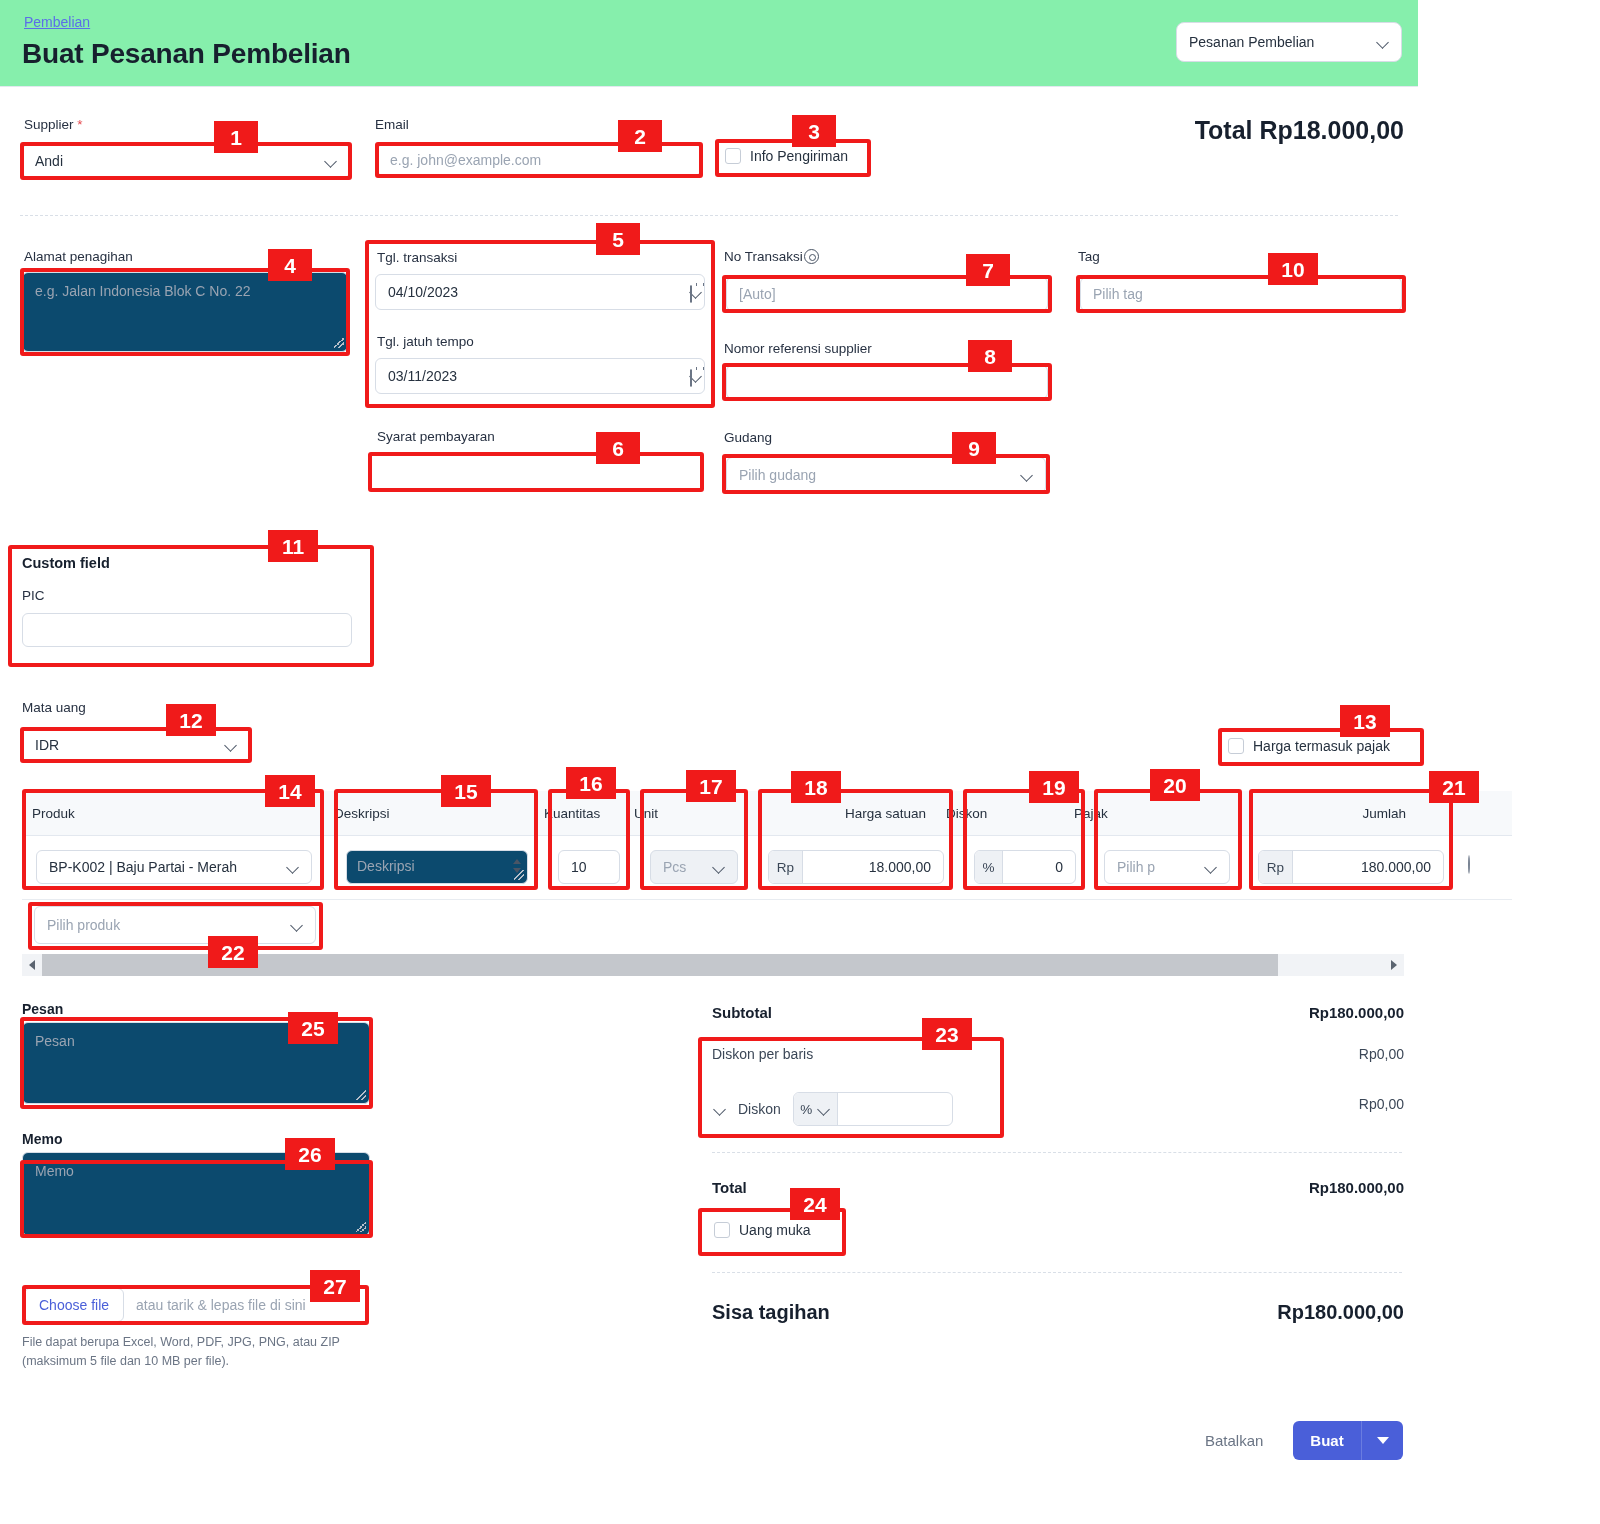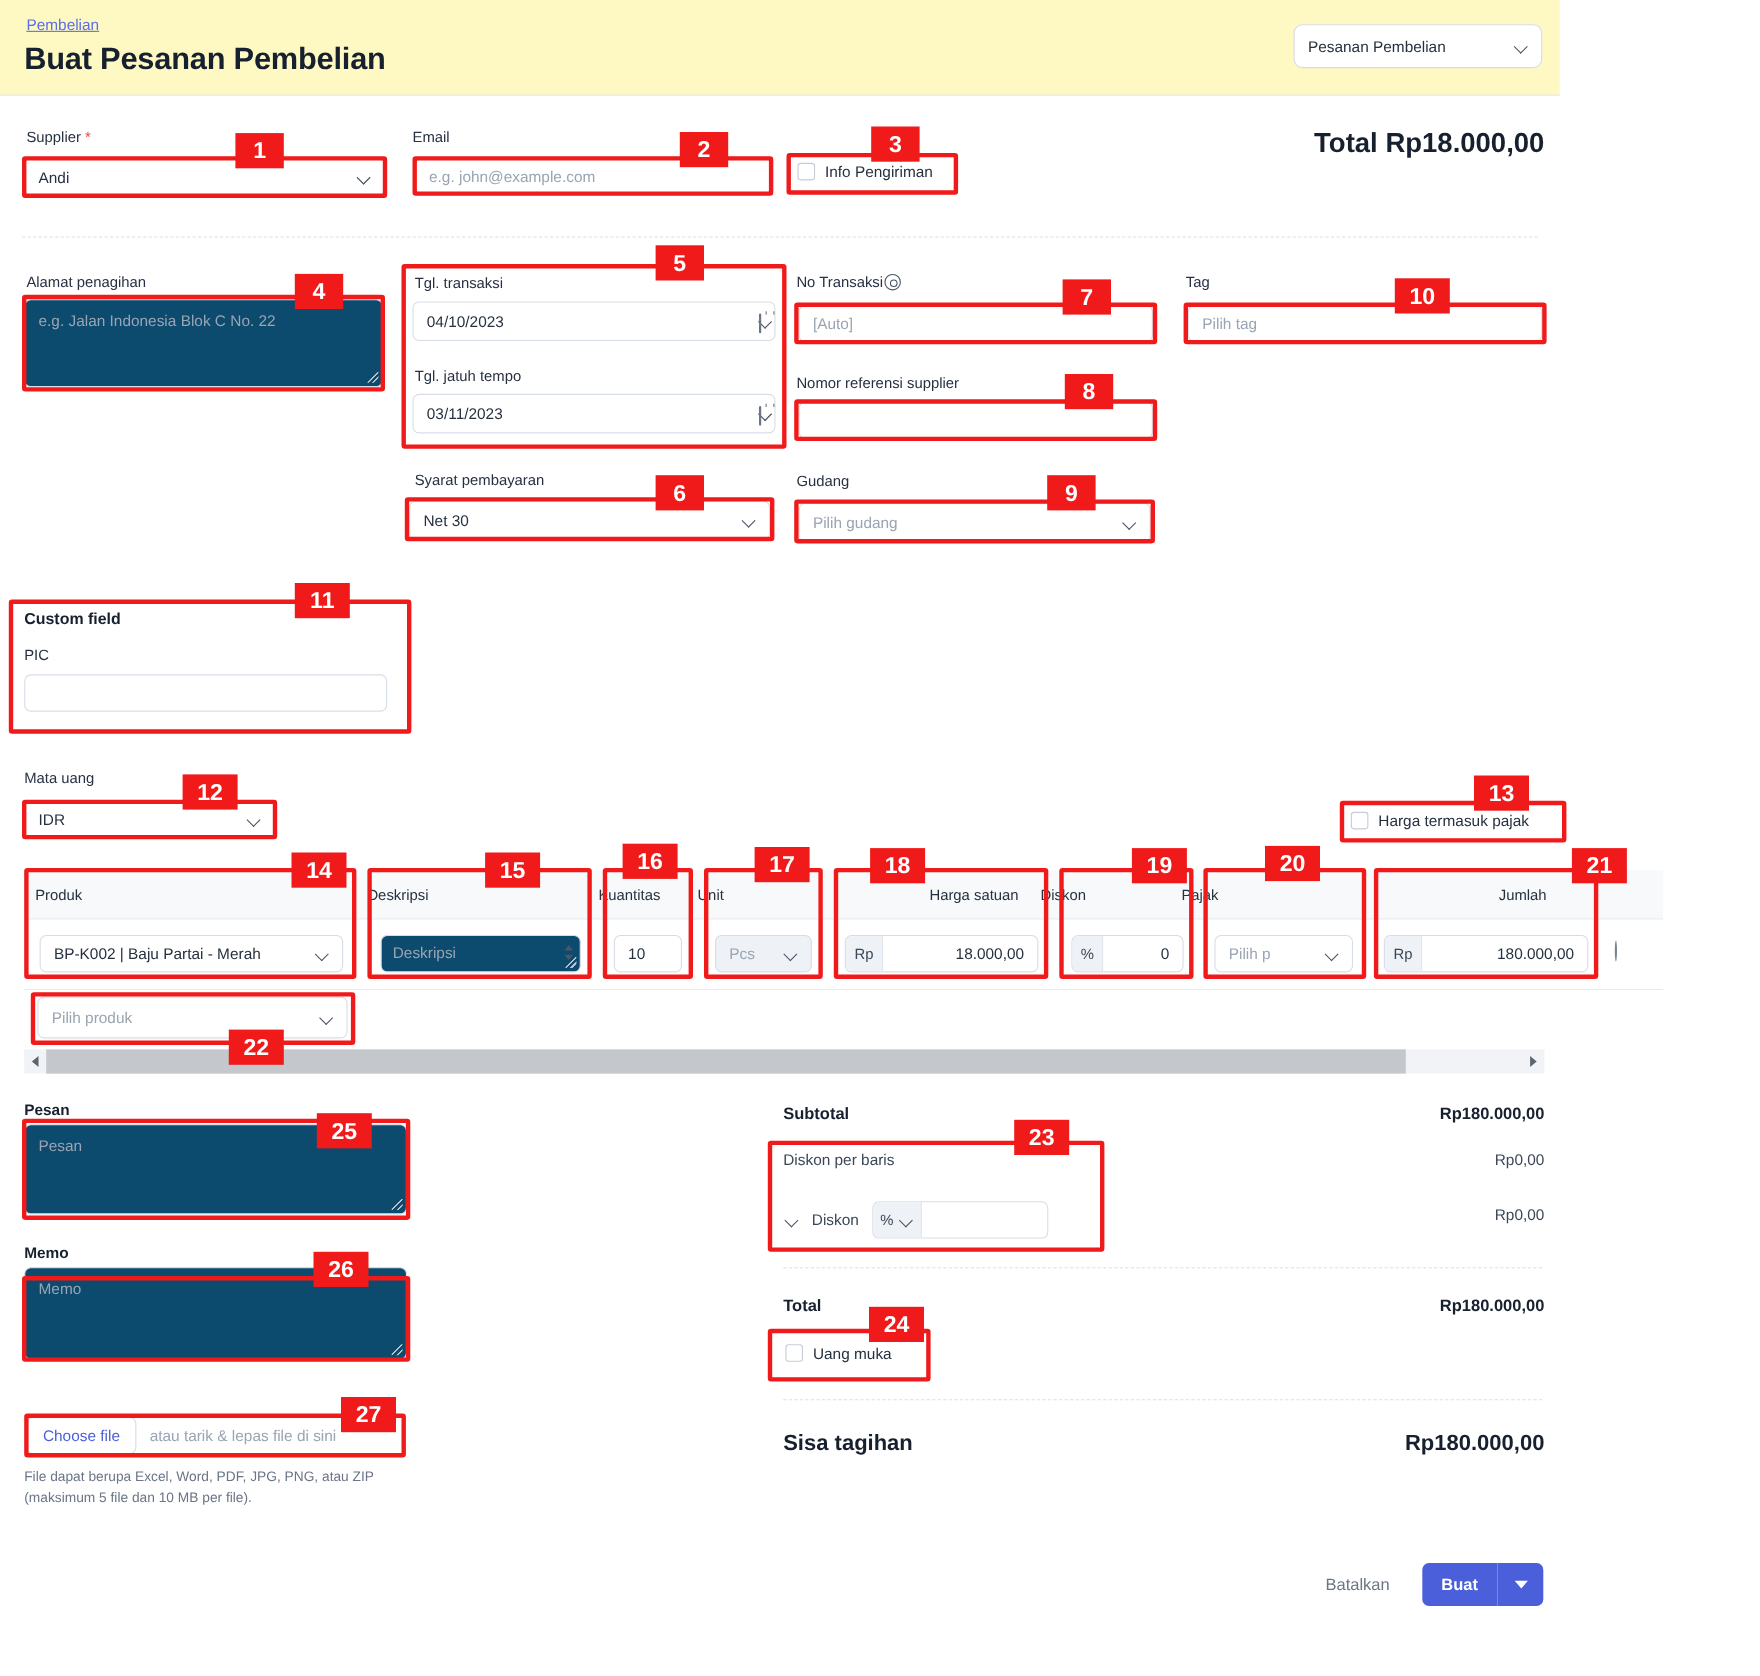--- a/index.html
+++ b/index.html
@@ -10,21 +10,21 @@
     background:#ffffff;
     color:#1f2937;
     position:relative;
     overflow:hidden;
   }
   .page { position:relative; width:1418px; height:1524px; background:#fff; }
 
   
   .header {
     position:absolute; left:0; top:0; width:1418px; height:87px;
-    background:#fef9c3; border-bottom:1px solid #e3e8ef;
+    background:#86efac; border-bottom:1px solid #e3e8ef;
   }
   .breadcrumb {
     position:absolute; left:24px; top:14px;
     font-size:14px; color:#5b6ee8; text-decoration:underline; cursor:pointer;
   }
   .page-title {
     position:absolute; left:22px; top:38px;
     font-size:28px; font-weight:bold; color:#17202e; letter-spacing:-0.2px;
   }
   .doc-type-select {
@@ -178,24 +178,20 @@
     <span>04/10/2023</span>
     <span class="cv" style="width:auto;"><span class="calicon"></span></span>
   </div>
   <div style="position:absolute;left:377px;top:334px;" class="label">Tgl. jatuh tempo</div>
   <div class="fld" style="position:absolute;left:375px;top:358px;width:330px;height:36px;">
     <span>03/11/2023</span>
     <span class="cv" style="width:auto;"><span class="calicon"></span></span>
   </div>
 
   <div style="position:absolute;left:377px;top:429px;" class="label">Syarat pembayaran</div>
-  <div class="fld" style="position:absolute;left:372px;top:455px;width:328px;height:36px;">
-    <span>Net 30</span>
-    <span class="cv"></span>
-  </div>
 
   <div style="position:absolute;left:724px;top:249px;display:flex;align-items:center;gap:1px;" class="label">
     <span>No Transaksi</span>
     <span class="gear"></span>
   </div>
   <div class="fld ph" style="position:absolute;left:726px;top:277px;width:322px;height:34px;">
     <span>[Auto]</span>
   </div>
 
   <div style="position:absolute;left:724px;top:341px;" class="label">Nomor referensi supplier</div>

